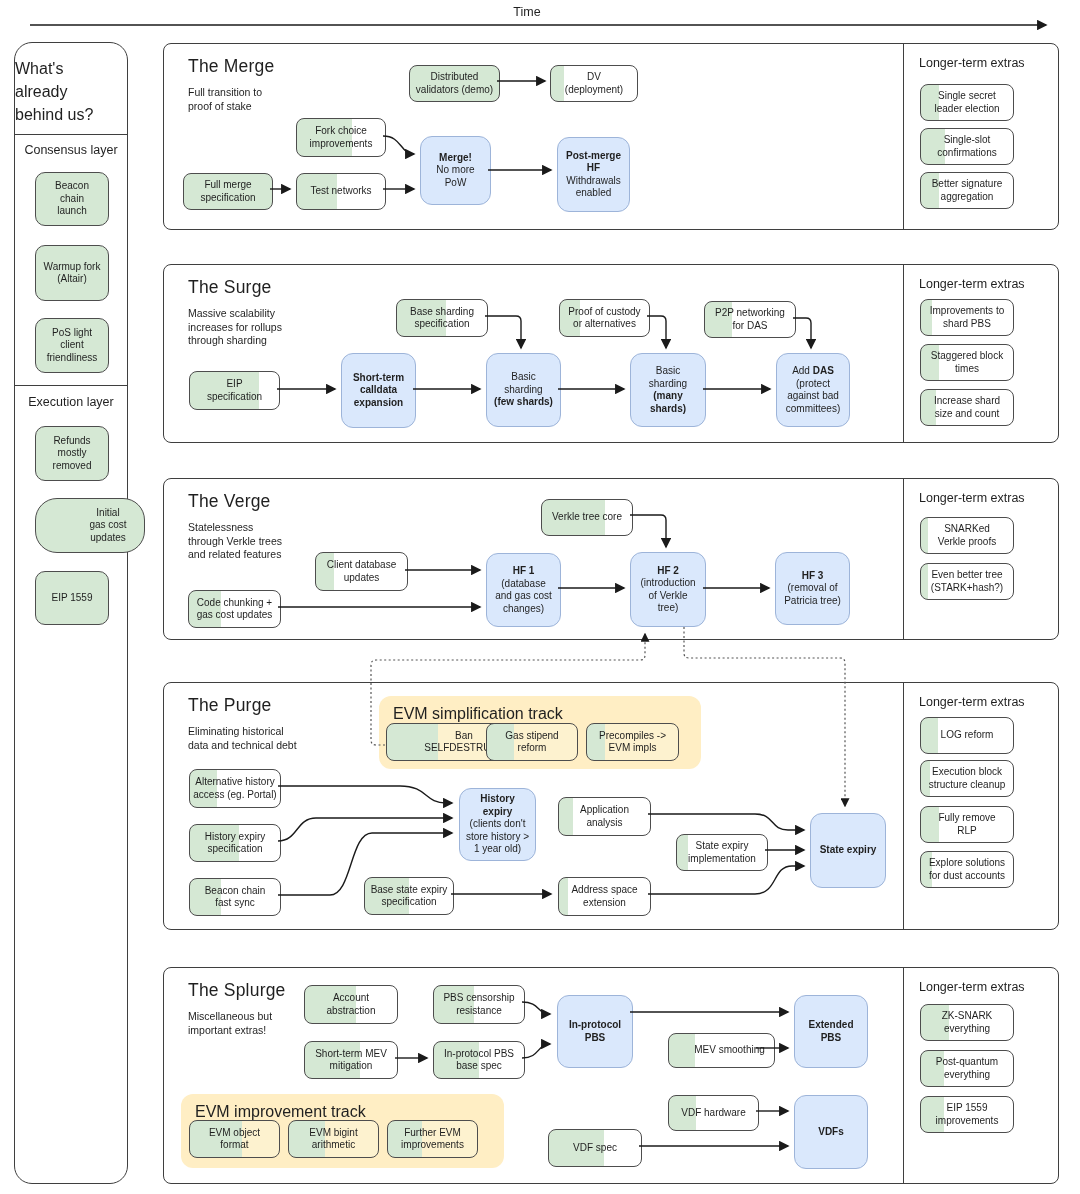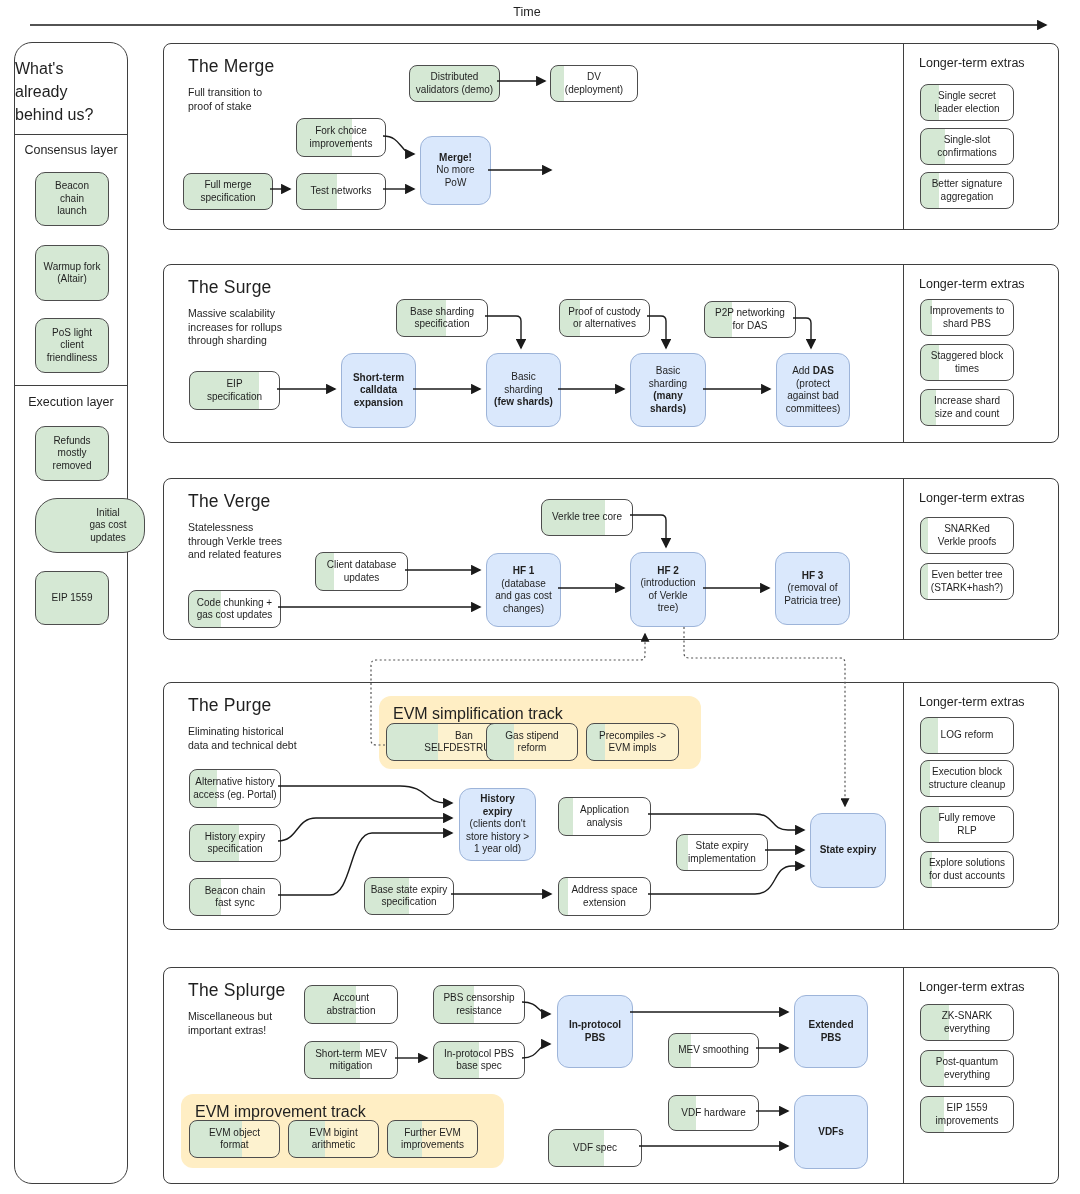--- a/index.html
+++ b/index.html
@@ -68,20 +68,24 @@
     <div class="box" style="left: 386px; top: 21px; width: 86px; height: 35px; --p: 15%;">DV
 (deployment)</div>
     <div class="box" style="left: 132px; top: 74px; width: 88px; height: 37px; --p: 62%;">Fork choice
 improvements</div>
     <div class="box blue" style="left:256px;top:92px;width:69px;height:67px"><div class="t"><span class="b">Merge!</span><span>
 No more
 PoW</span></div></div>
     <div class="box" style="left: 19px; top: 129px; width: 88px; height: 35px; --p: 100%;">Full merge
 specification</div>
     <div class="box" style="left: 132px; top: 129px; width: 88px; height: 35px; --p: 45%;">Test networks</div>
+    <div class="box blue" style="left:393px;top:93px;width:71px;height:73px"><div class="t"><span class="b">Post-merge
+HF</span><span>
+Withdrawals
+enabled</span></div></div>
     <div class="extras">
       <div class="extras-title">Longer-term extras</div>
       <div class="box" style="left: 16px; top: 40px; width: 92px; height: 35px; --p: 20%;">Single secret
 leader election</div>
       <div class="box" style="left: 16px; top: 84px; width: 92px; height: 35px; --p: 26%;">Single-slot
 confirmations</div>
       <div class="box" style="left: 16px; top: 128px; width: 92px; height: 35px; --p: 20%;">Better signature
 aggregation</div>
     </div>
   </div>
@@ -216,21 +220,21 @@
     <div class="ypanel" style="left:17px;top:126px;width:323px;height:74px">
       <div class="ypanel-title">EVM improvement track</div>
     </div>
     <div class="box track" style="left: 25px; top: 152px; width: 89px; height: 36px; --p: 58%;">EVM object
 format</div>
     <div class="box track" style="left: 124px; top: 152px; width: 89px; height: 36px; --p: 40%;">EVM bigint
 arithmetic</div>
     <div class="box track" style="left: 223px; top: 152px; width: 89px; height: 36px; --p: 38%;">Further EVM
 improvements</div>
     <div class="box" style="left: 384px; top: 161px; width: 92px; height: 36px; --p: 60%;">VDF spec</div>
-    <div class="box" style="left: 504px; top: 65px; width: 89px; height: 33px; --p: 25%;">MEV smoothing</div>
+    <div class="box" style="left: 504px; top: 65px; width: 89px; height: 33px; padding-left: 16px; --p: 25%;">MEV smoothing</div>
     <div class="box blue" style="left:630px;top:27px;width:72px;height:71px"><div class="t"><span class="b">Extended
 PBS</span></div></div>
     <div class="box" style="left: 504px; top: 127px; width: 89px; height: 34px; --p: 30%;">VDF hardware</div>
     <div class="box blue" style="left:630px;top:127px;width:72px;height:72px"><div class="t"><span class="b">VDFs</span></div></div>
     <div class="extras">
       <div class="extras-title">Longer-term extras</div>
       <div class="box" style="left: 16px; top: 36px; width: 92px; height: 35px; --p: 30%;">ZK-SNARK
 everything</div>
       <div class="box" style="left: 16px; top: 82px; width: 92px; height: 35px; --p: 25%;">Post-quantum
 everything</div>

